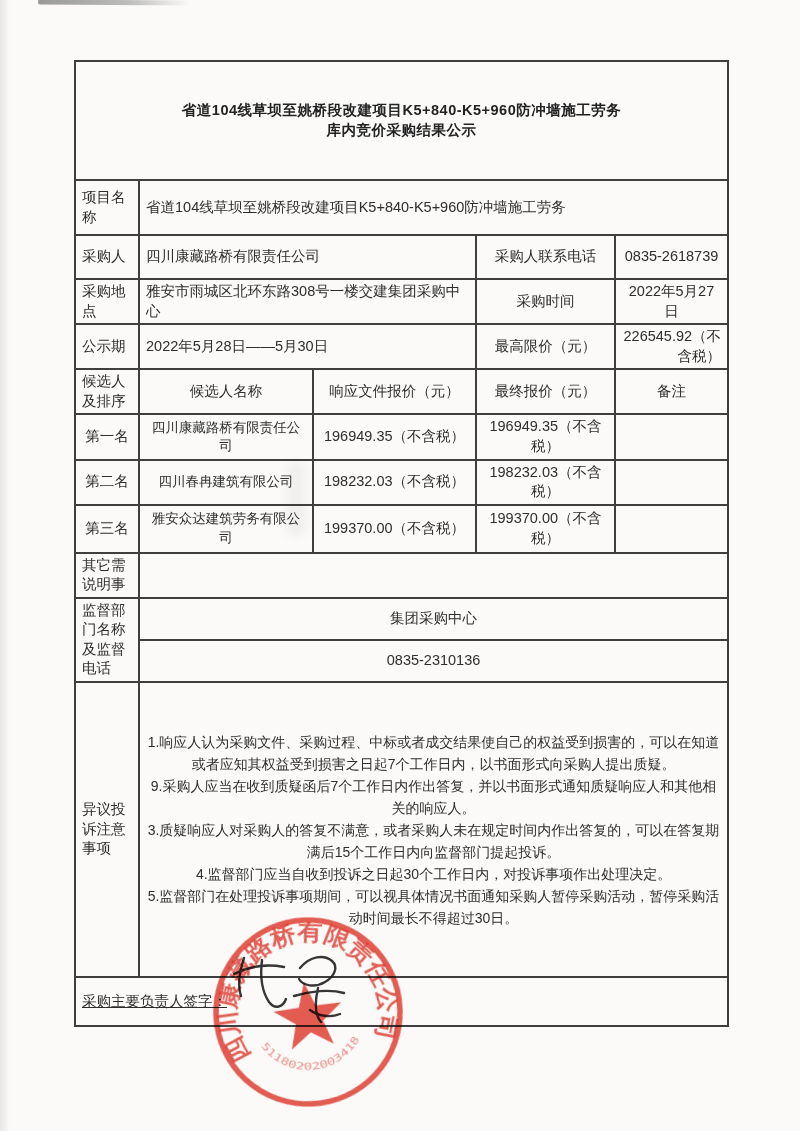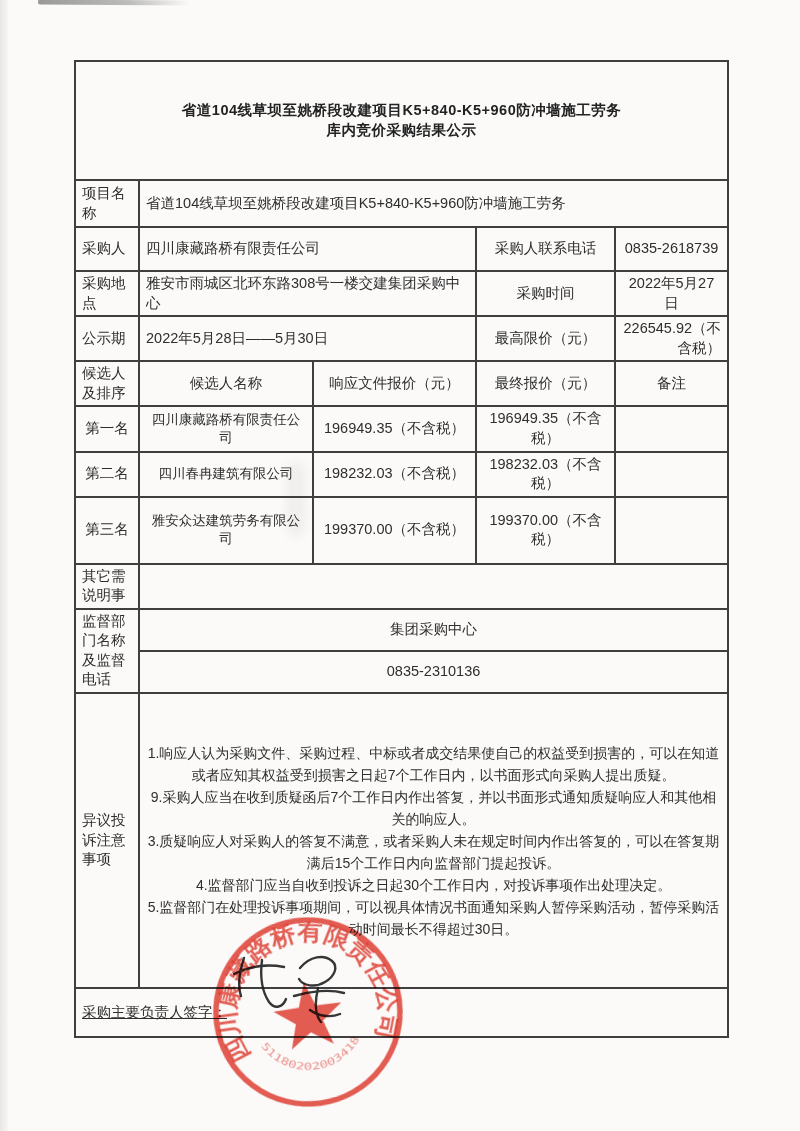--- a/index.html
+++ b/index.html
@@ -77,21 +77,21 @@
   </colgroup>
 
   <tbody>
       <tr style="height:119px">
     <td colspan="5" class="title-cell">
       <div>省道104线草坝至姚桥段改建项目K5+840-K5+960防冲墙施工劳务</div>
       <div>库内竞价采购结果公示</div>
     </td>
   </tr>
 
-  <tr style="height:47px">
+  <tr style="height:55px">
     <td class="lbl">项目名称</td>
     <td colspan="4" class="left">省道104线草坝至姚桥段改建项目K5+840-K5+960防冲墙施工劳务</td>
   </tr>
 
   <tr style="height:44px">
     <td class="lbl">采购人</td>
     <td colspan="2" class="left">四川康藏路桥有限责任公司</td>
     <td class="center">采购人联系电话</td>
     <td class="center">0835-2618739</td>
   </tr>
@@ -127,21 +127,21 @@
   </tr>
 
   <tr style="height:43px">
     <td class="center">第二名</td>
     <td class="center" style="font-size:13.5px">四川春冉建筑有限公司</td>
     <td class="center price">198232.03（不含税）</td>
     <td class="center price">198232.03（不含税）</td>
     <td class="center"></td>
   </tr>
 
-  <tr style="height:67px">
+  <tr style="height:48px">
     <td class="center">第三名</td>
     <td class="center" style="font-size:13.5px">雅安众达建筑劳务有限公司</td>
     <td class="center price">199370.00（不含税）</td>
     <td class="center price">199370.00（不含税）</td>
     <td class="center"></td>
   </tr>
 
   <tr style="height:34px">
     <td class="lbl lbl-sm">其它需说明事</td>
     <td colspan="4"></td>

